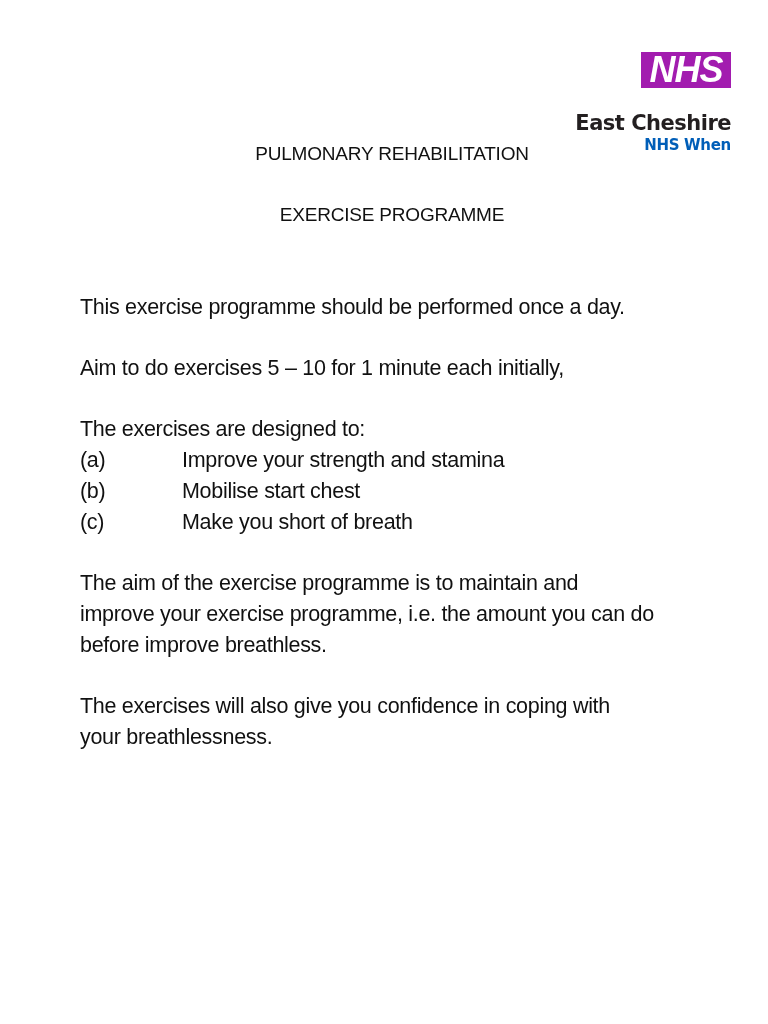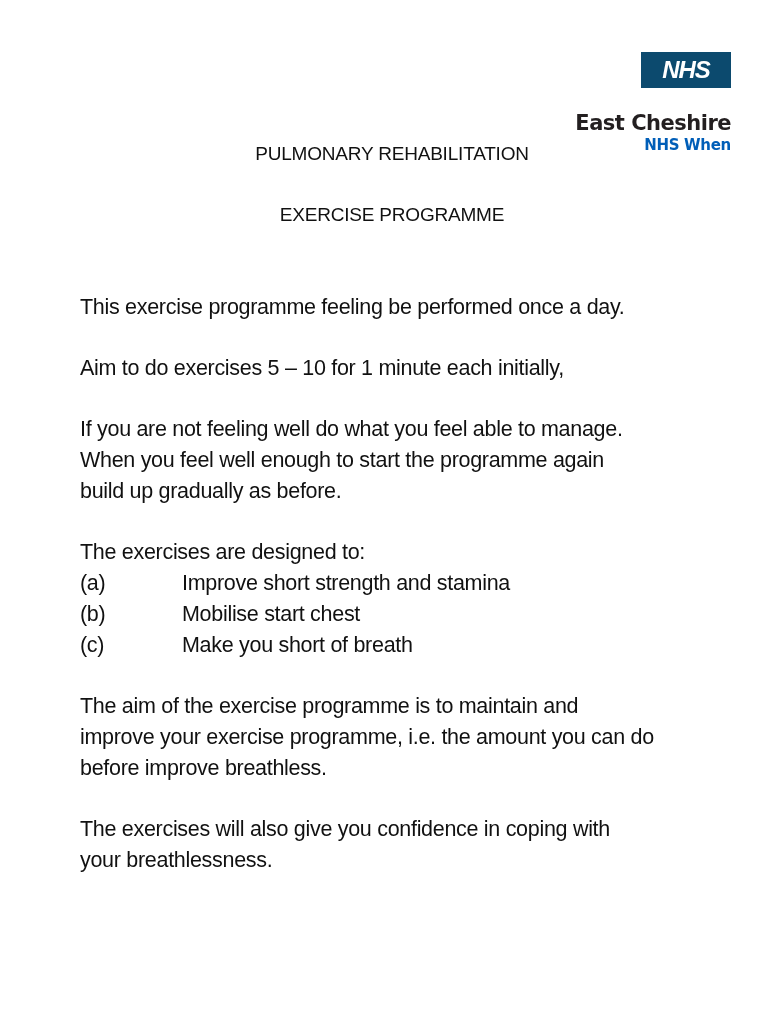--- a/index.html
+++ b/index.html
@@ -17,26 +17,26 @@
     }
     .logo {
       position: absolute;
       right: 37px;
       top: 52px;
       width: 170px;
       text-align: right;
     }
     .nhs-box {
       display: inline-block;
-      background: #0c4a6e;
+      background: #a21caf;
       color: #ffffff;
       font-family: "Liberation Sans", "DejaVu Sans", sans-serif;
       font-weight: bold;
       font-style: italic;
-      font-size: 24px;
+      font-size: 36px;
       line-height: 36px;
       height: 36px;
       width: 90px;
       text-align: center;
       letter-spacing: -1px;
     }
     .trust-name {
       display: block;
       font-family: "DejaVu Sans", "Liberation Sans", sans-serif;
       font-weight: bold;
@@ -99,39 +99,34 @@
   <span class="nhs-box">NHS</span>
   <span class="trust-name">East Cheshire</span>
   <span class="trust-sub">NHS When</span>
 </div>
 
 <div class="title title1">PULMONARY REHABILITATION</div>
 <div class="title title2">EXERCISE PROGRAMME</div>
 
 <div class="body">
   <p class="para">
-    <span>This exercise programme feeling be performed once a day.</span>
+    <span>This exercise programme should be performed once a day.</span>
   </p>
 
   <p class="para">
     <span>Aim to do exercises 5 – 10 for 1 minute each initially,</span><br>
   </p>
 
-  <p class="para">
-    <span>If you are not feeling well do what you feel able to manage.</span><br>
-    <span>When you feel well enough to start the programme again</span><br>
-    <span>build up gradually as before.</span>
-  </p>
 
   <div class="para">
     <div>The exercises are designed to:</div>
     <ul class="list">
       <li class="list-item">
         <span class="list-marker">(a)</span>
-        <span>Improve short strength and stamina</span>
+        <span>Improve your strength and stamina</span>
       </li>
       <li class="list-item">
         <span class="list-marker">(b)</span>
         <span>Mobilise start chest</span>
       </li>
       <li class="list-item">
         <span class="list-marker">(c)</span>
         <span>Make you short of breath</span>
       </li>
     </ul>

